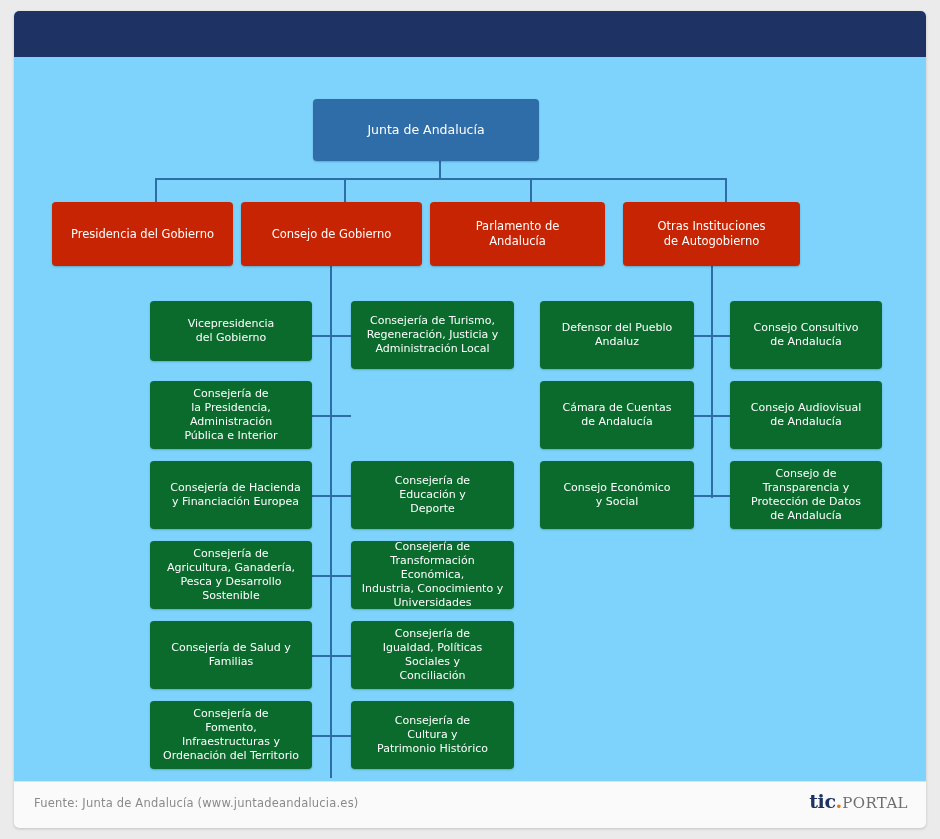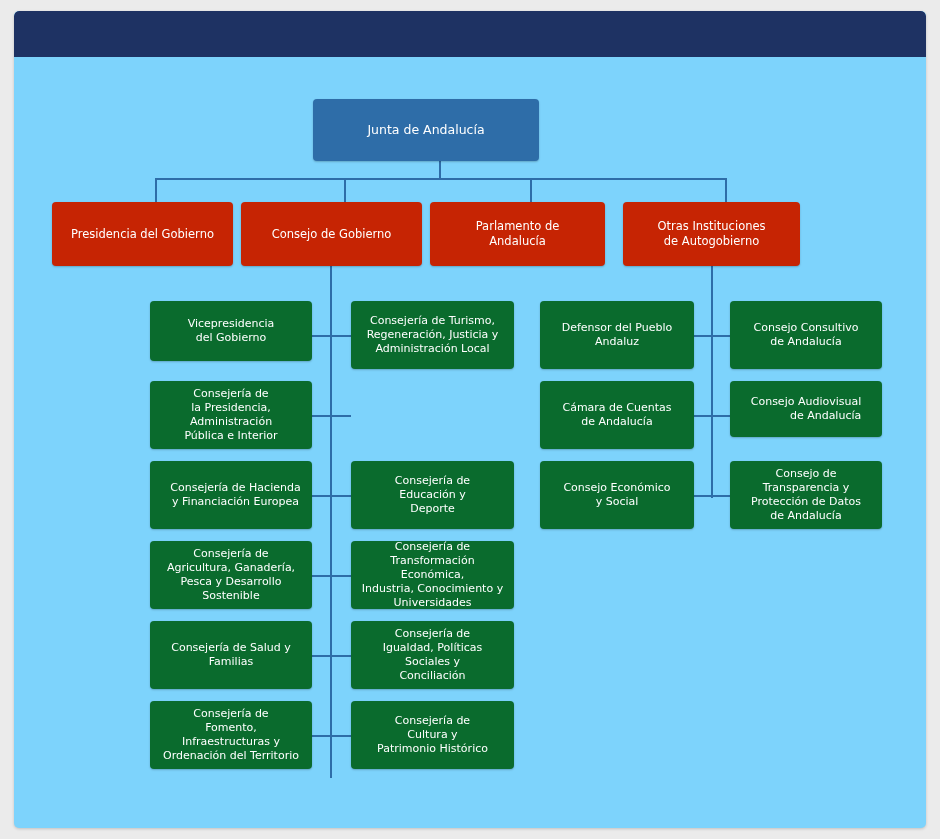--- a/index.html
+++ b/index.html
@@ -208,28 +208,34 @@
       </div>
       <div class="node lvl2" style="left:526px;top:404px;width:154px;height:68px;">
         <span>Consejo Económico
 y Social</span>
       </div>
 
       <div class="node lvl2" style="left:716px;top:244px;width:152px;height:68px;">
         <span>Consejo Consultivo
 de Andalucía</span>
       </div>
-      <div class="node lvl2" style="left:716px;top:324px;width:152px;height:56px;text-align:right;">
+      <div class="node lvl2" style="left:716px;top:324px;width:152px;height:68px;">
         <span>Consejo Audiovisual
 de Andalucía</span>
       </div>
       <div class="node lvl2" style="left:716px;top:404px;width:152px;height:68px;">
         <span>Consejo de
 Transparencia y
 Protección de Datos
 de Andalucía</span>
       </div>
 
     </div>
 
+    <div class="footer">
+      <div class="source">Fuente: Junta de Andalucía (www.juntadeandalucia.es)</div>
+      <div class="logo">
+        <span class="tic">tic</span><span class="dot">.</span><span class="portal">PORTAL</span>
+      </div>
+    </div>
 
   </div>
 </div>
 
 </body></html>

